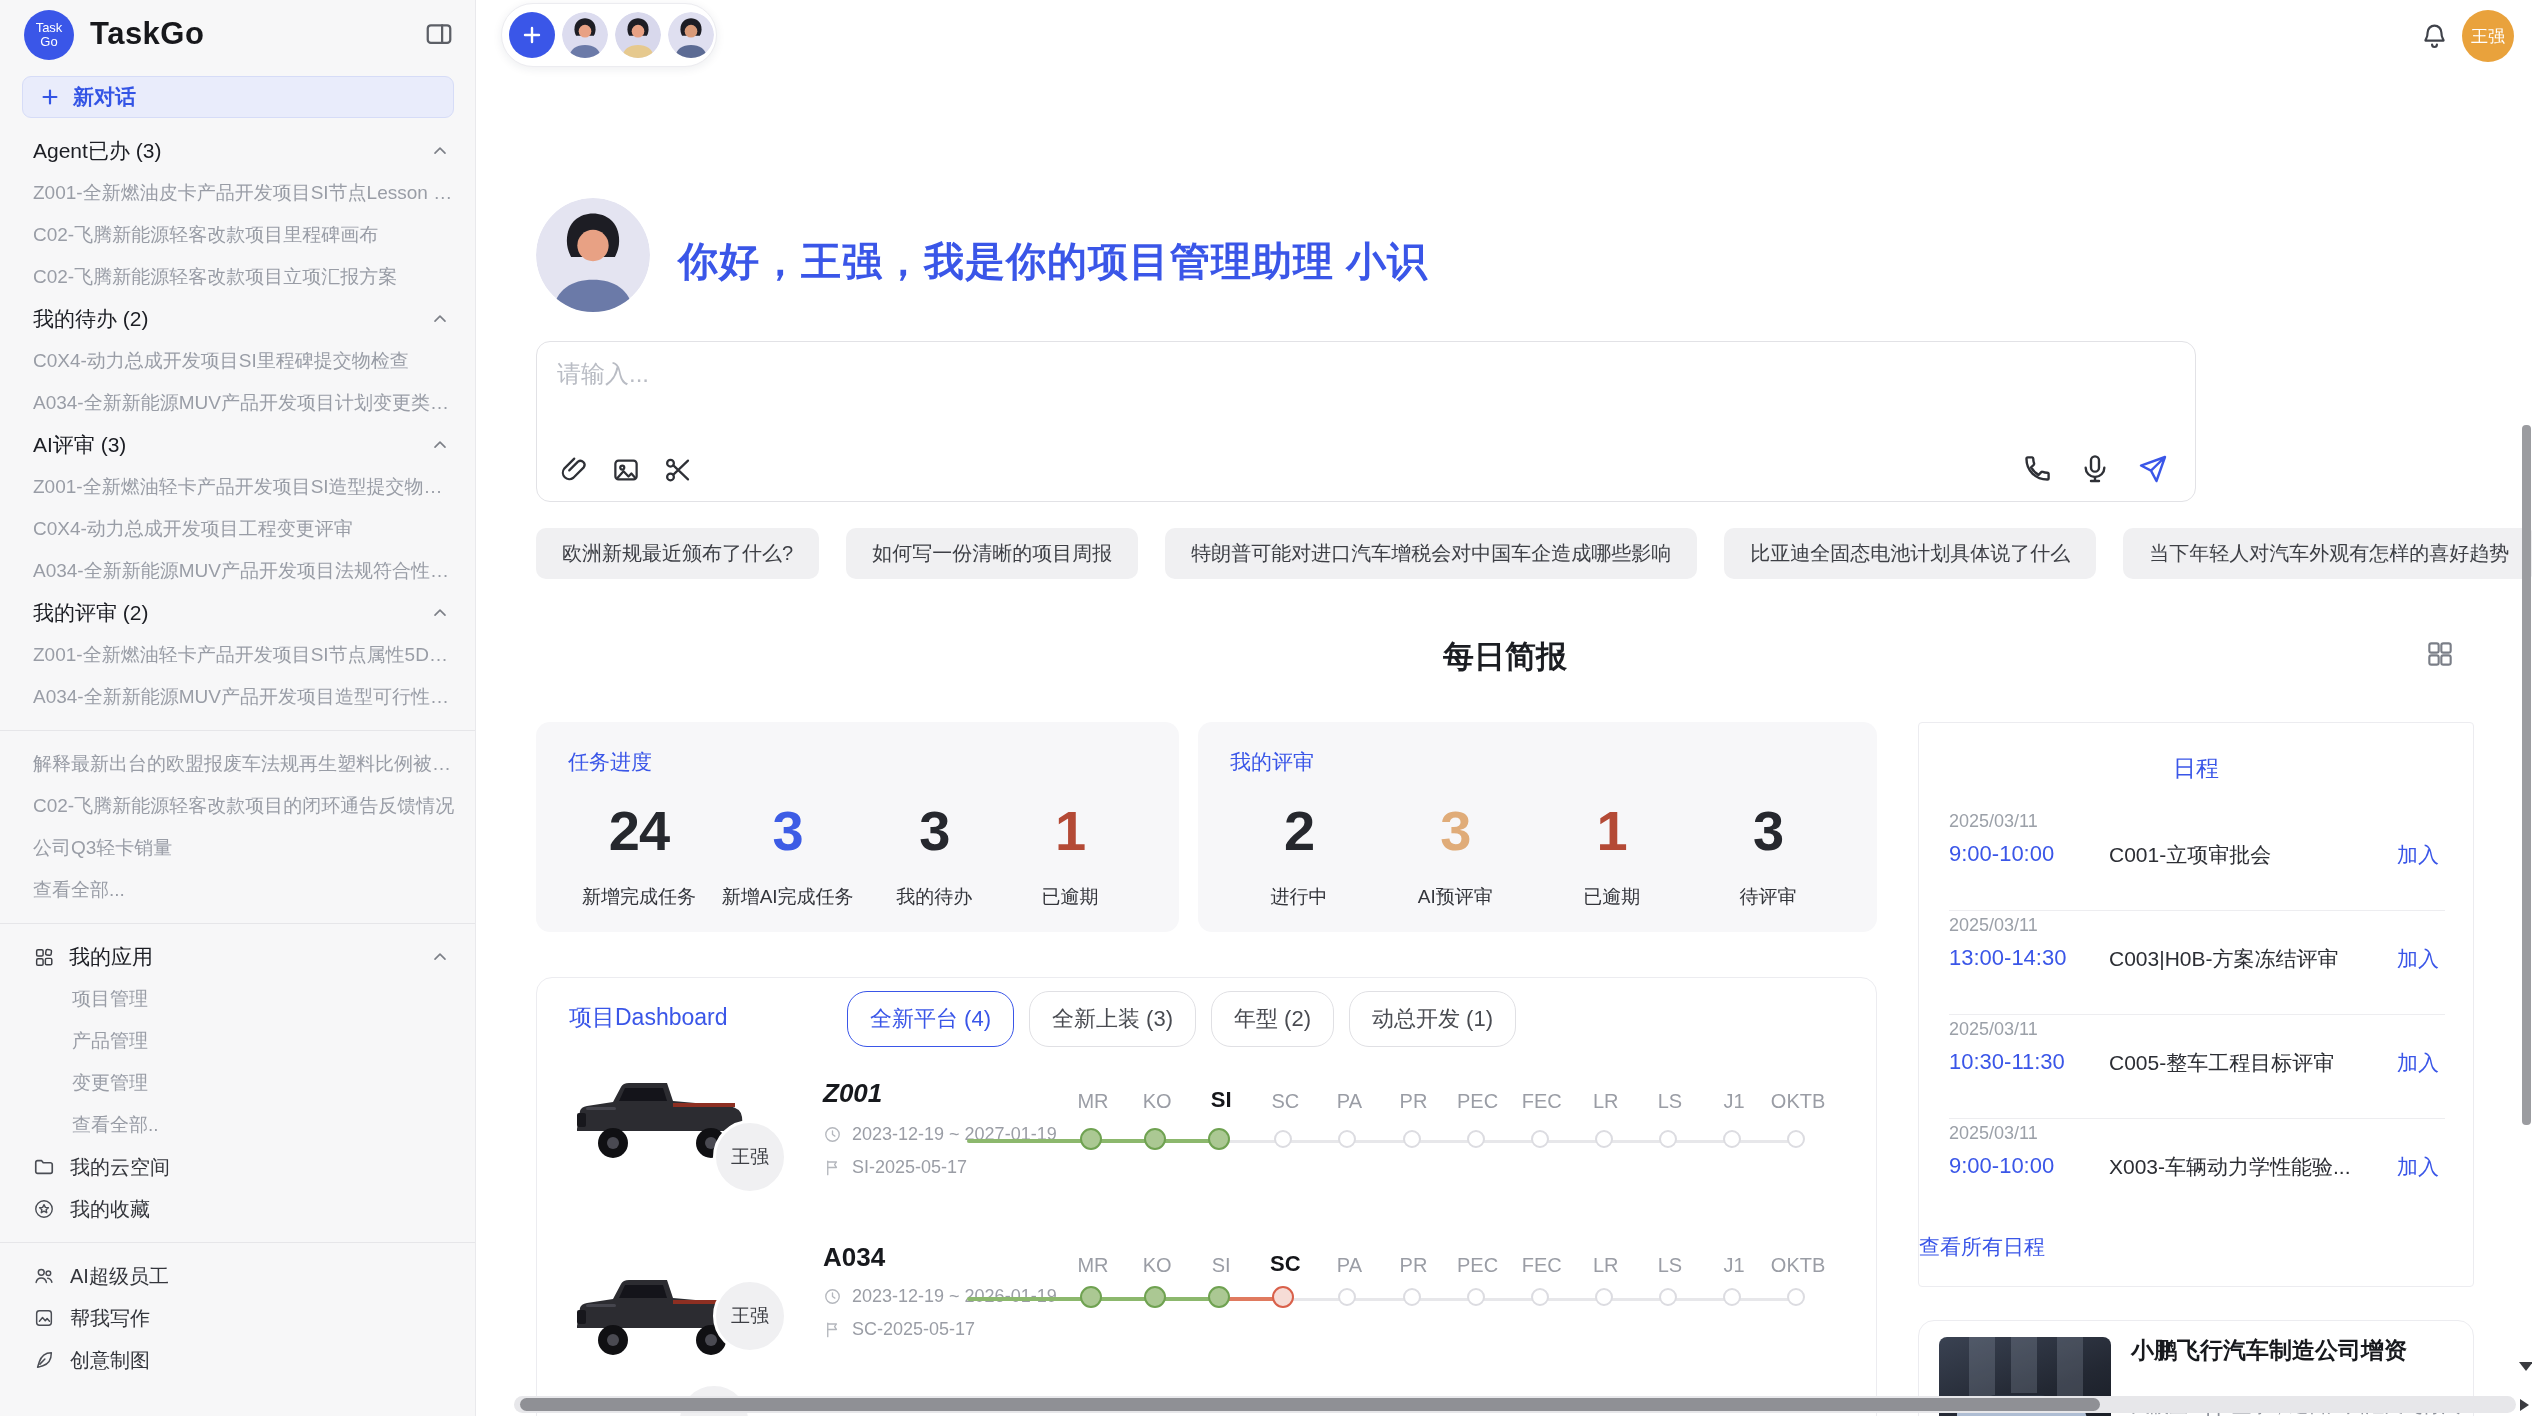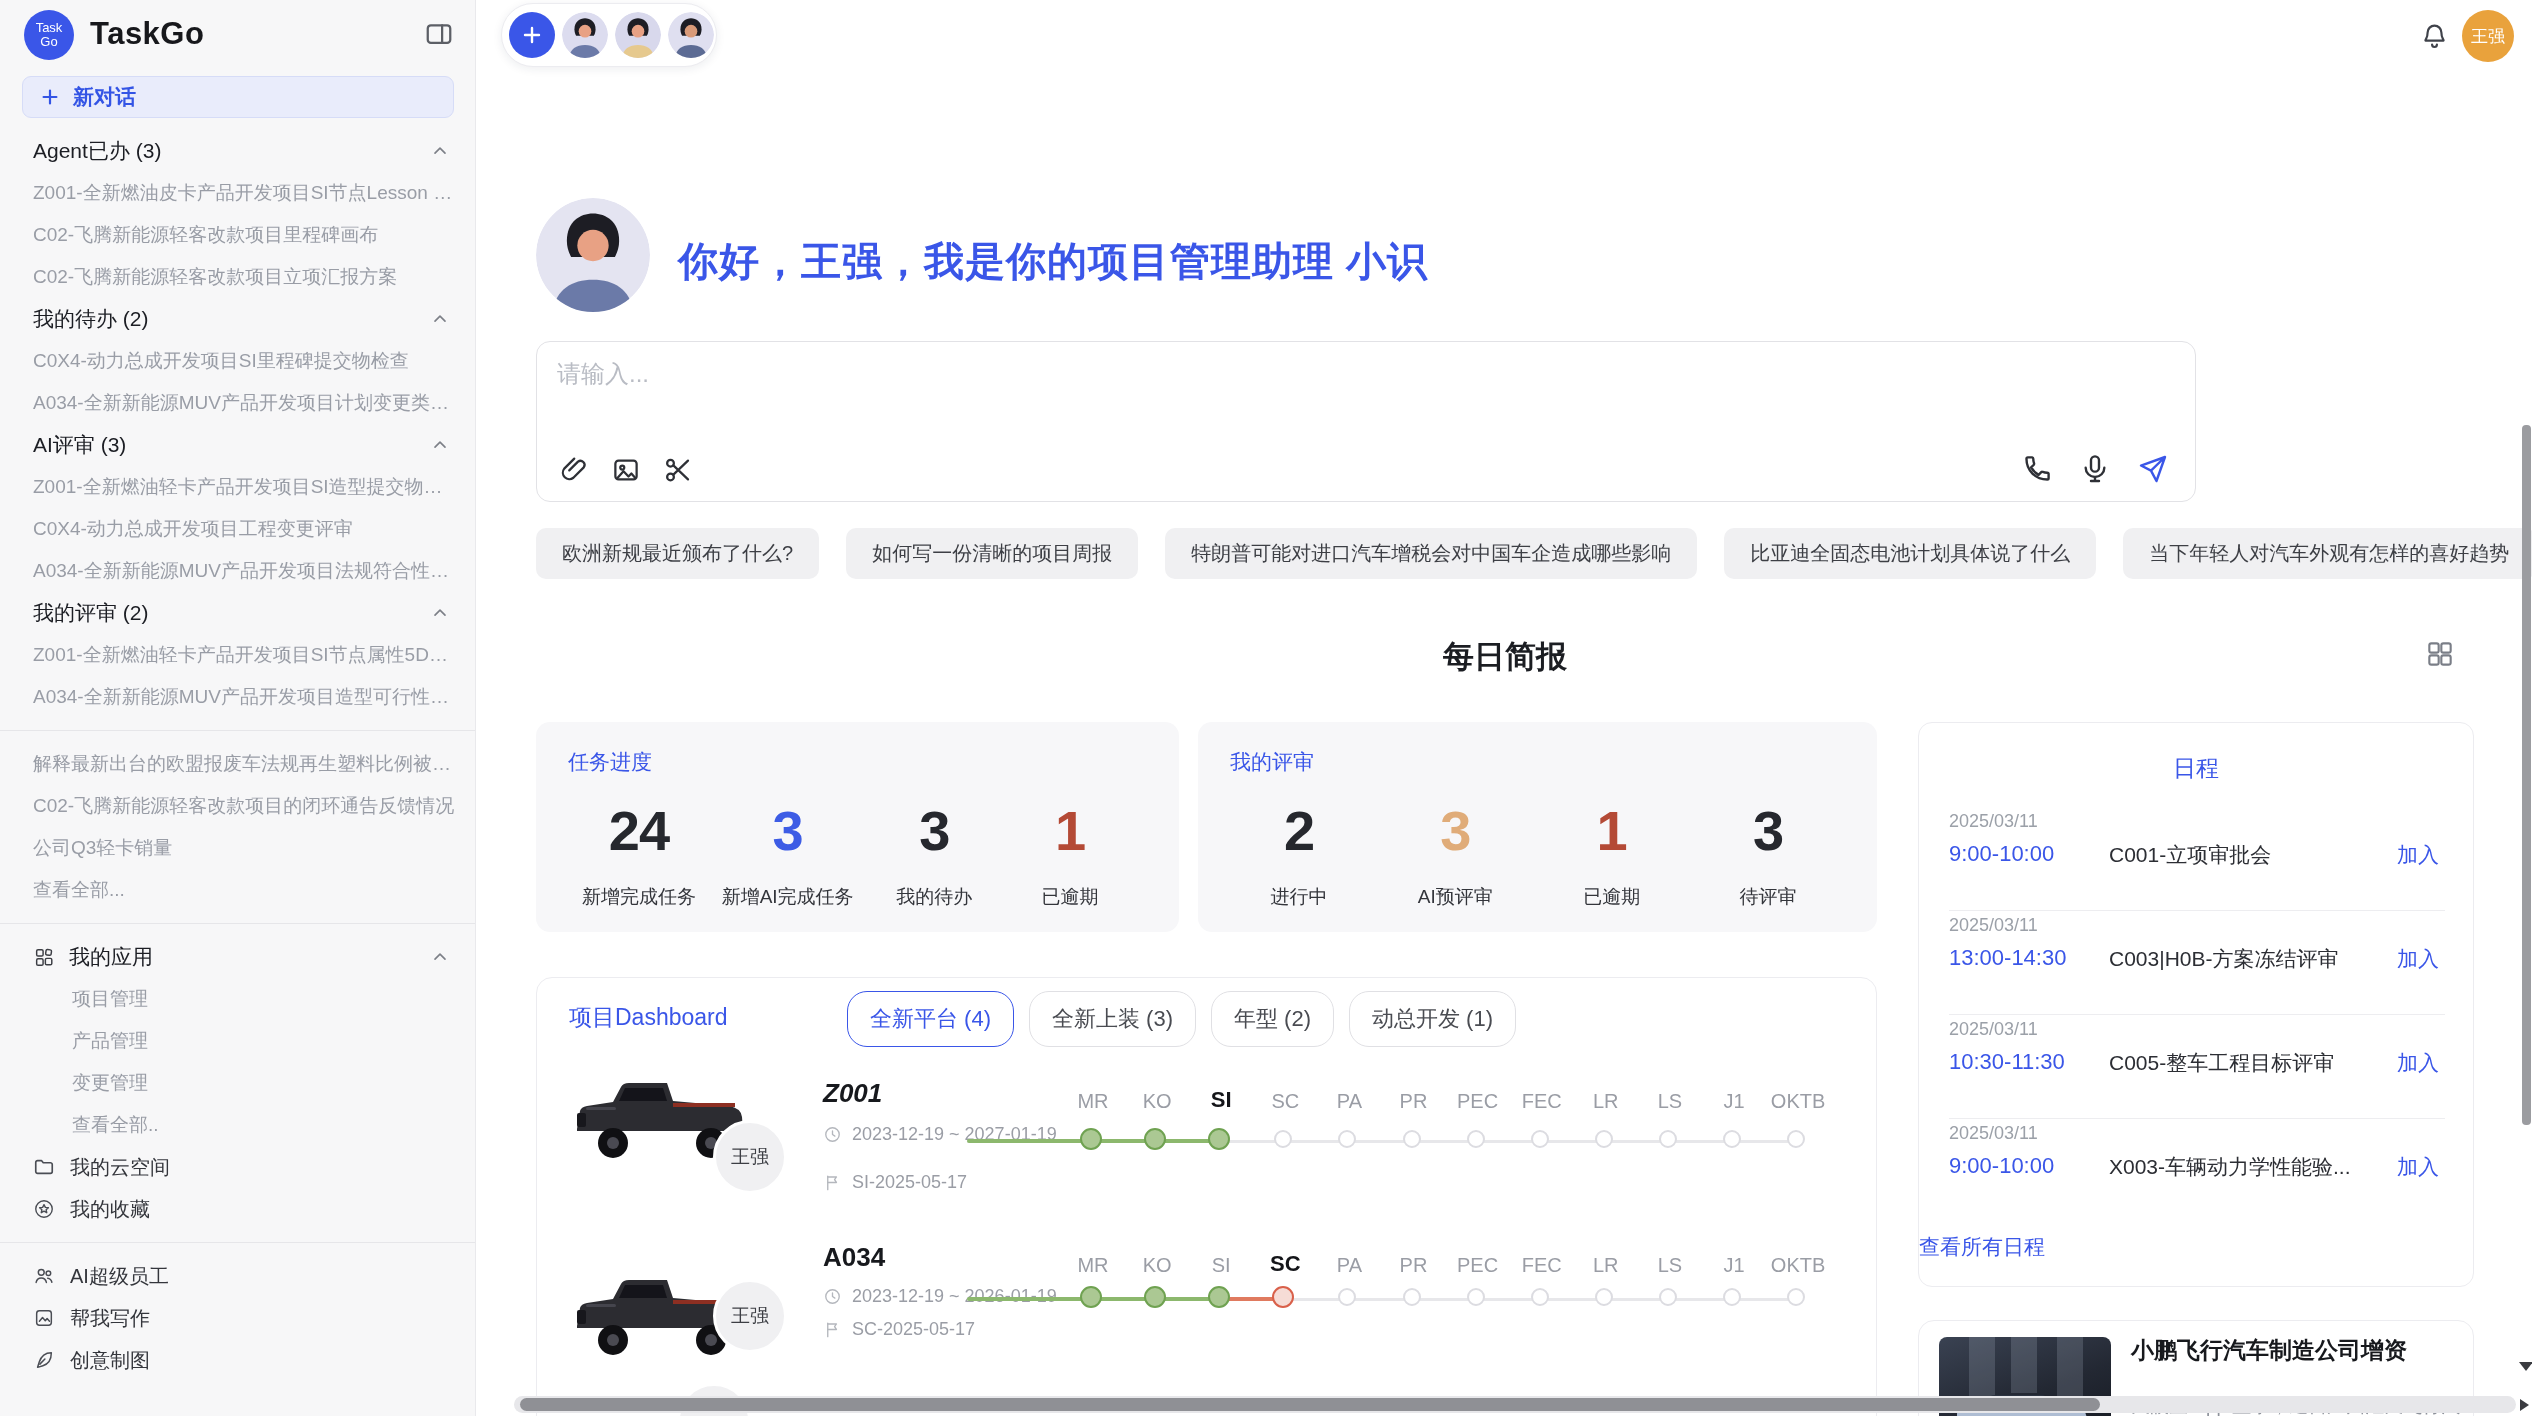--- a/index.html
+++ b/index.html
@@ -79,21 +79,21 @@
 .proj-meta .ic{width:19px;height:19px;color:#b4b7bd}
 .ms-label{position:absolute;width:90px;text-align:center;font-size:20px;color:#9a9da5}
 .ms-label.hl{font-size:22px;font-weight:700;color:#141519}
 .ms-line{position:absolute;border-radius:2px}
 .ms-dot{position:absolute;border-radius:50%}
 .ms-dot.done{width:22px;height:22px;background:#abc893;border:2px solid #6fa251}
 .ms-dot.cur{width:22px;height:22px;background:#f6dcd6;border:2px solid #d9604a}
 .ms-dot.todo{width:18px;height:18px;background:#fff;border:2px solid #dcdce1}
 
 
-#schedule{position:absolute;left:1918px;top:722px;width:556px;height:565px;background:#fff;border:1px solid #ececf0;border-radius:14px}
+#schedule{position:absolute;left:1918px;top:722px;width:556px;height:565px;background:#fff;border:1px solid #ececf0;border-radius:4px}
 #sched-title{position:absolute;left:0;top:30px;width:100%;text-align:center;font-size:23px;color:#3a56e8}
 .sched-item{position:absolute;left:30px;width:496px;height:104px}
 .sched-date{position:absolute;left:0;top:4px;font-size:18px;color:#9ba0a8}
 .sched-time{position:absolute;left:0;top:34px;font-size:22px;color:#3a56e8;font-weight:500}
 .sched-name{position:absolute;left:160px;top:34px;font-size:21px;color:#2c2e34;white-space:nowrap}
 .sched-join{position:absolute;right:6px;top:34px;font-size:21px;color:#3a56e8;cursor:pointer}
 .sched-div{position:absolute;left:0;bottom:0;width:100%;height:1px;background:#ededf0}
 #sched-footer{position:absolute;left:0;top:510px;width:100%;text-align:left;font-size:21px;color:#3a56e8;cursor:pointer}
 
 
@@ -441,21 +441,21 @@
         <div class="proj-title" style="top: 100px; font-style: italic;">Z001</div>
         <div class="proj-meta" style="top: 146px;">
           <span class="ic">
             <svg viewBox="0 0 24 24" fill="none" stroke="currentColor" stroke-width="1.7" stroke-linecap="round" stroke-linejoin="round">
               <circle cx="12" cy="12" r="8.5"></circle>
               <path d="M12 7.5V12l3 2"></path>
             </svg>
           </span>
           <span>2023-12-19 ~ 2027-01-19</span>
         </div>
-        <div class="proj-meta" style="top: 194px;">
+        <div class="proj-meta" style="top: 179px;">
           <span class="ic">
             <svg viewBox="0 0 24 24" fill="none" stroke="currentColor" stroke-width="1.7" stroke-linecap="round" stroke-linejoin="round">
               <path d="M6 21V4"></path>
               <path d="M6 5h11l-2.4 3.5L17 12H6"></path>
             </svg>
           </span>
           <span>SI-2025-05-17</span>
         </div>
         <div class="ms-label" style="left: 511px; top: 112px;">MR</div>
         <div class="ms-label" style="left: 575.1px; top: 112px;">KO</div>

